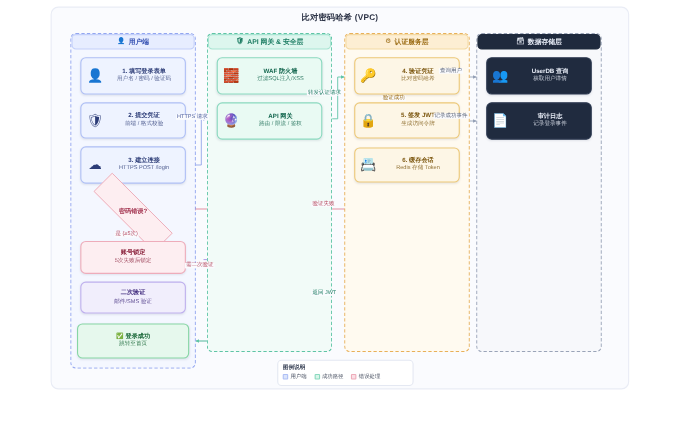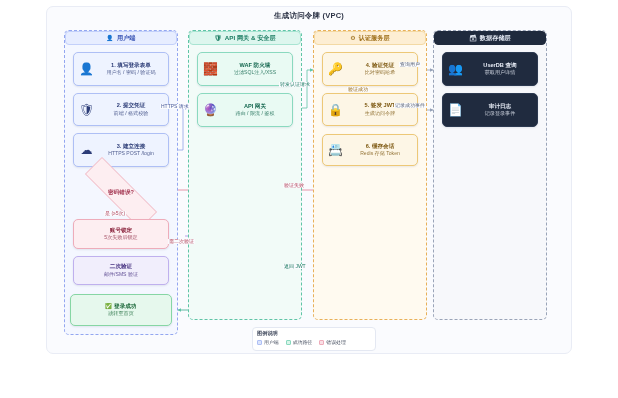--- a/index.html
+++ b/index.html
@@ -138,21 +138,21 @@
   .legend-item { display:flex; align-items:center; gap:2px; font-size:4.9px; color:#4a5263;}
   .legend-sw { width:5px; height:5px; border-radius:1px; display:inline-block;}
 </style>
 </head>
 <body>
 
 <div id="canvas">
 
   <div class="panel"></div>
 
-  <div class="diagram-title">生成访问令牌 (VPC)</div>
+  <div class="diagram-title">比对密码哈希 (VPC)</div>
 
   <svg class="wires">
     <defs>
       <marker id="ab" markerWidth="5" markerHeight="5" refX="4" refY="2.2" orient="auto">
         <path d="M0,0 L4.4,2.2 L0,4.4 z" fill="#8fa3e8"></path>
       </marker>
       <marker id="ag" markerWidth="5" markerHeight="5" refX="4" refY="2.2" orient="auto">
         <path d="M0,0 L4.4,2.2 L0,4.4 z" fill="#5fc4a6"></path>
       </marker>
       <marker id="aa" markerWidth="5" markerHeight="5" refX="4" refY="2.2" orient="auto">

